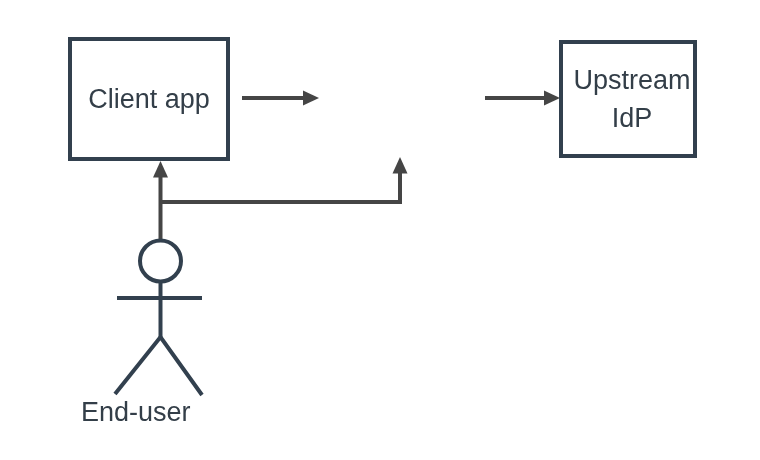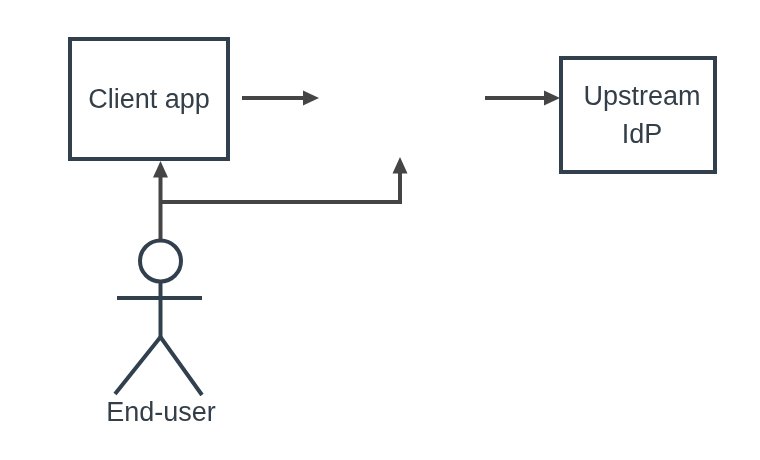--- a/index.html
+++ b/index.html
@@ -58,27 +58,27 @@
   }
   .node-label {
     font-size: 27px;
     line-height: 38px;
     color: var(--text);
     text-align: center;
     white-space: pre-line;
   }
   .node-client-app { left: 68px;  top: 37px; width: 162px; height: 124px; }
   .node-dex        { left: 318px; top: 38px; width: 165px; height: 120px; }
-  .node-upstream   { left: 559px; top: 56px; width: 158px; height: 118px; padding-left: 8px; }
+  .node-upstream   { left: 559px; top: 40px; width: 138px; height: 118px; padding-left: 8px; }
   .actor-label {
     position: absolute;
     left: 81px;
     top: 397px;
     width: 160px;
-    text-align: center;
+    text-align: left;
     font-size: 27px;
     line-height: 30px;
     color: var(--text);
   }
 </style>
 </head>
 <body>
 
 <div class="canvas">
 

